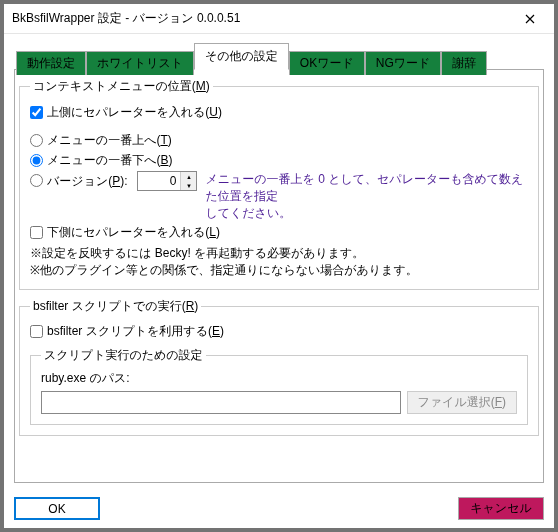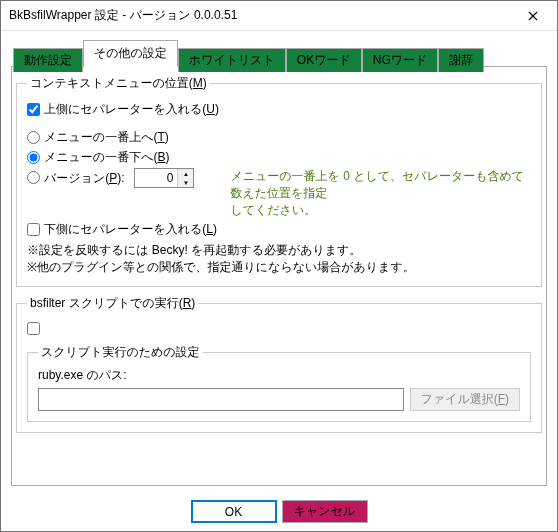--- a/index.html
+++ b/index.html
@@ -1,17 +1,17 @@
 <!DOCTYPE html>
 <html><head>
 <meta charset="utf-8">
 <style>
 * { box-sizing: border-box; font-family: "MS UI Gothic", "Yu Gothic UI", sans-serif; font-size: 12px; }
 body { margin: 0; background: #fff; }
-.window { width: 558px; height: 532px; border: 1px solid #737373; background: #fff; display: flex; flex-direction: column; }
+.window { width: 558px; height: 532px; border: 4px solid #737373; background: #fff; display: flex; flex-direction: column; }
 .titlebar { height: 30px; display: flex; align-items: center; padding: 0 2px 0 8px; border-bottom: 1px solid #e5e5e5; }
 .titlebar .title { flex: 1; color: #000; }
 .titlebar .tbtn { width: 45px; height: 29px; display: flex; align-items: center; justify-content: center; color: #000; }
 .titlebar .tbtn svg { width: 10px; height: 10px; }
 .body { flex: 1; padding: 8px 10px 6px 10px; display: flex; flex-direction: column; }
 
 .tabs { display: flex; align-items: flex-end; margin-left: 2px; position: relative; z-index: 2; }
 .tab { padding: 4px 10px 4px 10px; border: 1px solid #aaa; border-bottom: none; background: #fff; margin-right: 0px; position: relative; top: 1px; color: #000; }
 .tab.inactive { background: #15803d; top: 6px; padding-top: 3px; padding-bottom: 3px; }
 .tab.active { background: #fff; border-bottom: 1px solid #fff; z-index: 3; }
@@ -24,29 +24,29 @@
 .row { display: flex; align-items: center; margin: 2px 0; min-height: 18px; }
 .row label { margin-left: 4px; }
 
 input[type=checkbox], input[type=radio] { margin: 0; width: 13px; height: 13px; }
 
 .spin-wrap { display: inline-flex; align-items: stretch; border: 1px solid #888; height: 20px; margin-left: 10px; }
 .spin-wrap input[type=text] { border: none; width: 42px; text-align: right; padding: 0 4px; font-size: 12px; outline: none; }
 .spin-btns { display: flex; flex-direction: column; width: 16px; border-left: 1px solid #ccc; }
 .spin-btns button { flex: 1; border: none; background: #f0f0f0; font-size: 6px; line-height: 1; padding: 0; cursor: pointer; }
 
-.hint { margin-left: 36px; line-height: 1.4; flex: 1; color: #4d7c0f; }
+.hint { margin-left: 8px; line-height: 1.4; flex: 1; color: #4c1d95; }
 .note { margin-top: 4px; line-height: 1.4; color: #000; }
 
 .path-row { display: flex; align-items: flex-end; gap: 6px; margin-top: 4px; }
 .path-row input[type=text] { flex: 1; height: 23px; border: 1px solid #888; padding: 0 4px; }
 .btn { height: 23px; padding: 0 10px; border: 1px solid #aaa; background: #be185d; cursor: pointer; }
 .btn.disabled { color: #888; background:#efefef; border-color:#ccc; cursor: default; }
 
-.footer { display: flex; justify-content: center; gap: 5px; padding: 8px 10px; }
+.footer { display: flex; justify-content: space-between; gap: 5px; padding: 8px 10px; }
 .footer .btn { min-width: 86px; height: 23px; }
 .footer .btn.primary { border: 1px solid #0078d7; background: #fff; color: #000; box-shadow: inset 0 0 0 1px #0078d7; }
 
 .u { text-decoration: underline; }
 </style>
 </head>
 <body>
 
 <div class="window">
 
@@ -56,22 +56,22 @@
       <svg viewBox="0 0 10 10">
           <path d="M1 1 L9 9 M9 1 L1 9" stroke="#000" stroke-width="1.2"></path>
         </svg>
     </div>
   </div>
 
   <div class="body">
 
     <div class="tabs">
       <div class="tab inactive"><span>動作設定</span></div>
+      <div class="tab inactive"><span>ホワイトリスト</span></div>
       <div class="tab active"><span>その他の設定</span></div>
-      <div class="tab inactive"><span>ホワイトリスト</span></div>
       <div class="tab inactive"><span>OKワード</span></div>
       <div class="tab inactive"><span>NGワード</span></div>
       <div class="tab inactive"><span>謝辞</span></div>
     </div>
 
     <div class="tabpage">
 
       <fieldset>
         <legend>
           <span>コンテキストメニューの位置(</span><span class="u">M</span><span>)</span>
@@ -131,20 +131,23 @@
         </div>
       </fieldset>
 
       <fieldset>
         <legend>
           <span>bsfilter スクリプトでの実行(</span><span class="u">R</span><span>)</span>
         </legend>
 
         <div class="row">
           <input type="checkbox" style="">
+          <label>
+            <span>bsfilter スクリプトを利用する(</span><span class="u">E</span><span>)</span>
+          </label>
         </div>
 
         <fieldset style="margin-top:6px; margin-bottom:0;">
           <legend>スクリプト実行のための設定</legend>
           <div>ruby.exe のパス:</div>
           <div class="path-row">
             <input type="text" value="" style="">
             <button class="btn disabled">
               <span>ファイル選択(</span><span class="u">F</span><span>)</span>
             </button>

